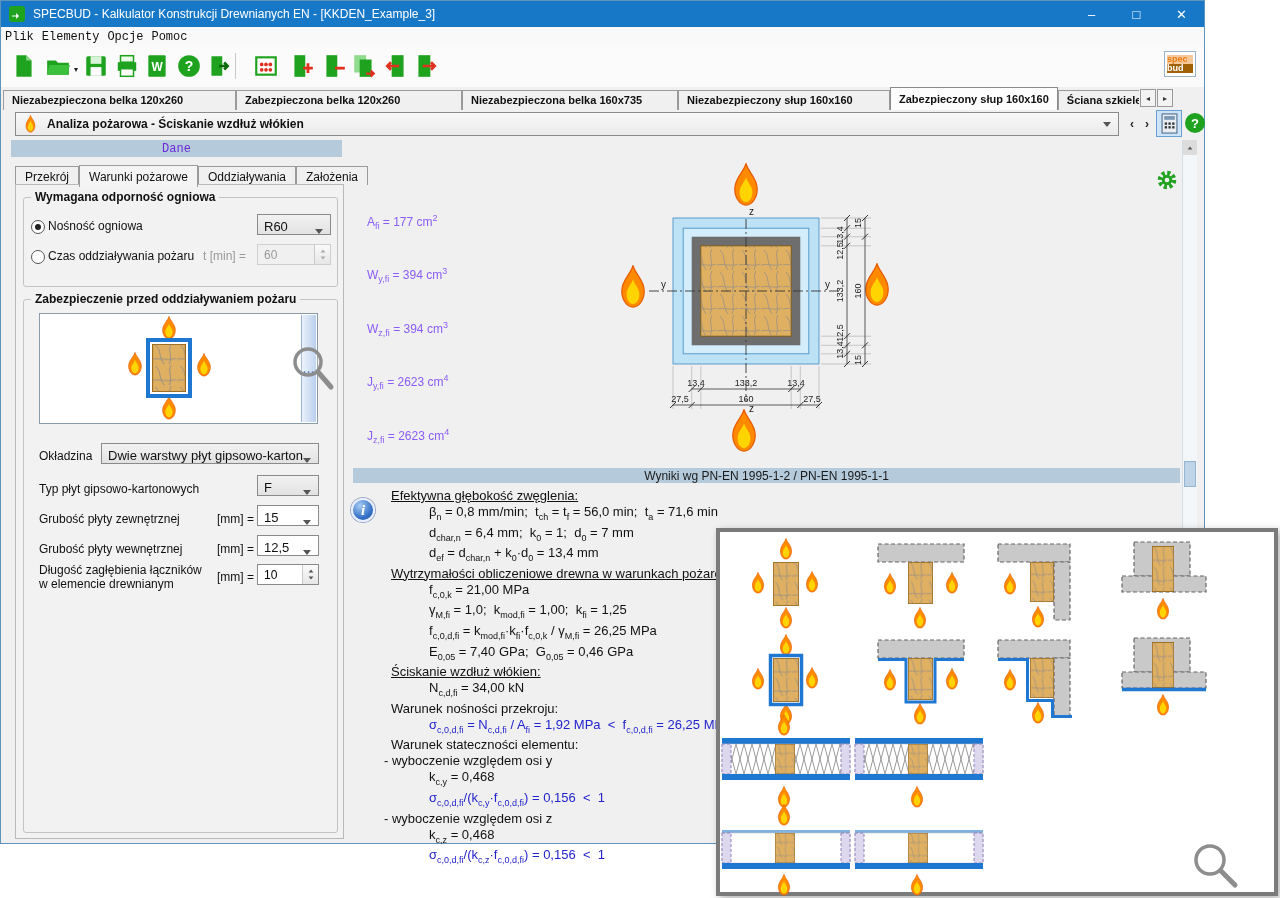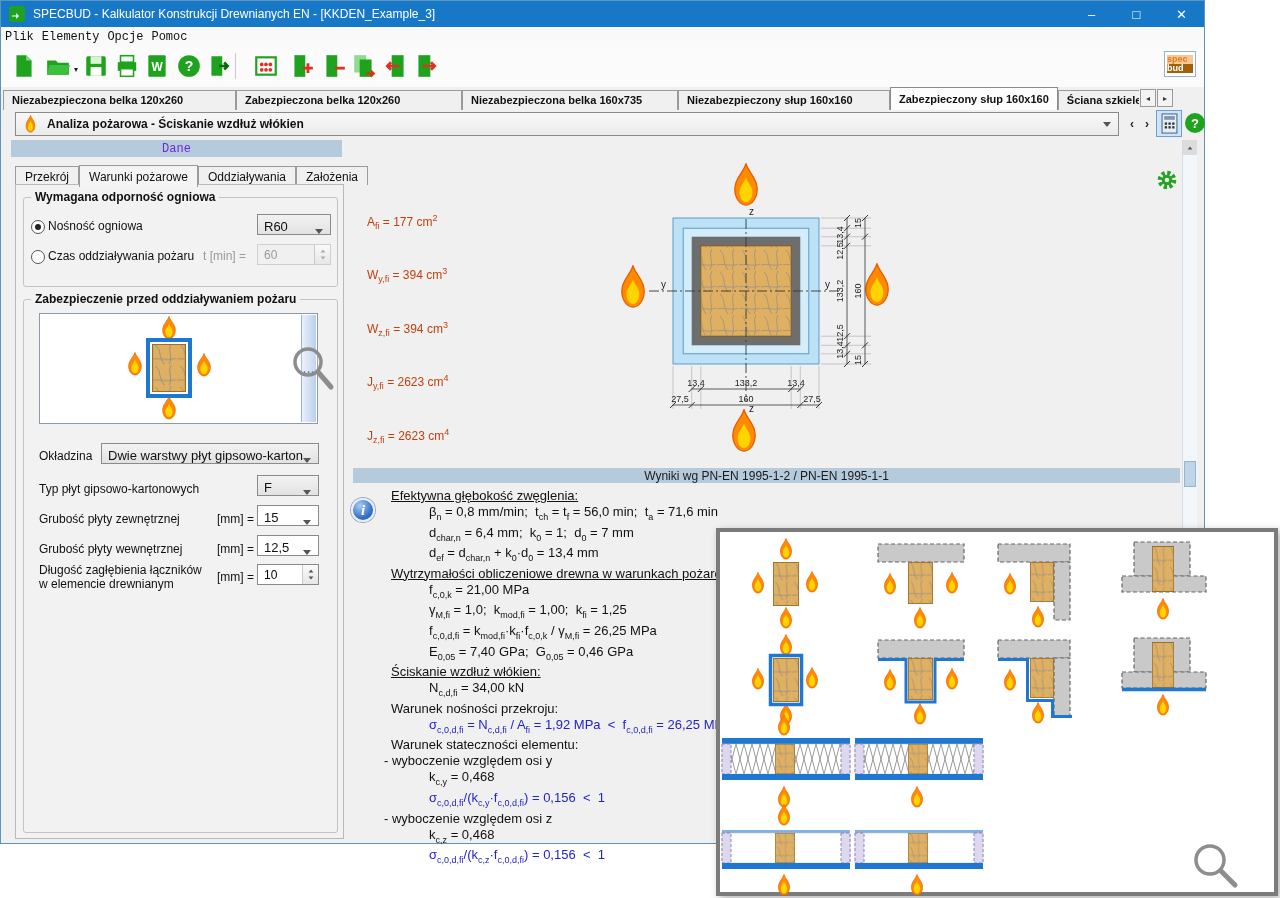--- a/index.html
+++ b/index.html
@@ -75,21 +75,21 @@
   .spinarrows{margin-left:auto;width:15px;height:100%;border-left:1px solid #c9c9c9;display:flex;flex-direction:column;
     align-items:center;justify-content:center;gap:3px;background:linear-gradient(#fafafa,#e6e6e6);}
   .tri-up{width:0;height:0;border-left:3.5px solid transparent;border-right:3.5px solid transparent;border-bottom:4px solid #555;}
   .tri-dn{width:0;height:0;border-left:3.5px solid transparent;border-right:3.5px solid transparent;border-top:4px solid #555;}
   .spin.disabled .tri-up{border-bottom-color:#aaa}.spin.disabled .tri-dn{border-top-color:#aaa}
   .previewbox{position:absolute;left:38px;top:312px;width:279px;height:111px;background:#fff;border:1px solid #8a9aa8;box-sizing:border-box;}
   .scrollstrip{position:absolute;right:1px;top:1px;width:14px;height:107px;
     background:linear-gradient(90deg,#eaf1fb,#b9cfee);border-left:1px solid #9ab2d0;
     display:flex;align-items:center;justify-content:center;color:#2b5f9e;font-weight:bold;font-size:11px;letter-spacing:1px;}
   
-  .props{position:absolute;left:366px;top:180px;font-size:12px;color:#c2410c;line-height:15px;white-space:pre;}
+  .props{position:absolute;left:366px;top:180px;font-size:12px;color:#8b5cf6;line-height:15px;white-space:pre;}
   .props sub{font-size:9px;} .props sup{font-size:9px;}
   .resultbar{position:absolute;left:352px;top:467px;width:827px;height:15px;background:#b5cbdc;
     font-size:12px;color:#1a1a1a;display:flex;align-items:center;justify-content:center;}
   .infoicon{position:absolute;left:350px;top:497px;width:24px;height:24px;border-radius:50%;
     background:radial-gradient(circle at 35% 28%,#a8ccf4,#3672c8 62%,#1b4fa0);border:2px solid #e8eefc;
     box-shadow:0 0 0 1px #9aa8c8;color:#fff;font-family:"Liberation Serif",serif;font-style:italic;font-weight:bold;
     font-size:15px;display:flex;align-items:center;justify-content:center;box-sizing:border-box;}
   .results{position:absolute;left:352px;top:487px;width:827px;font-size:13px;color:#111;line-height:16px;}
   .rl{white-space:pre;} .rl sub{font-size:9px;}
   .rl.h{margin-left:38px;text-decoration:underline;}

